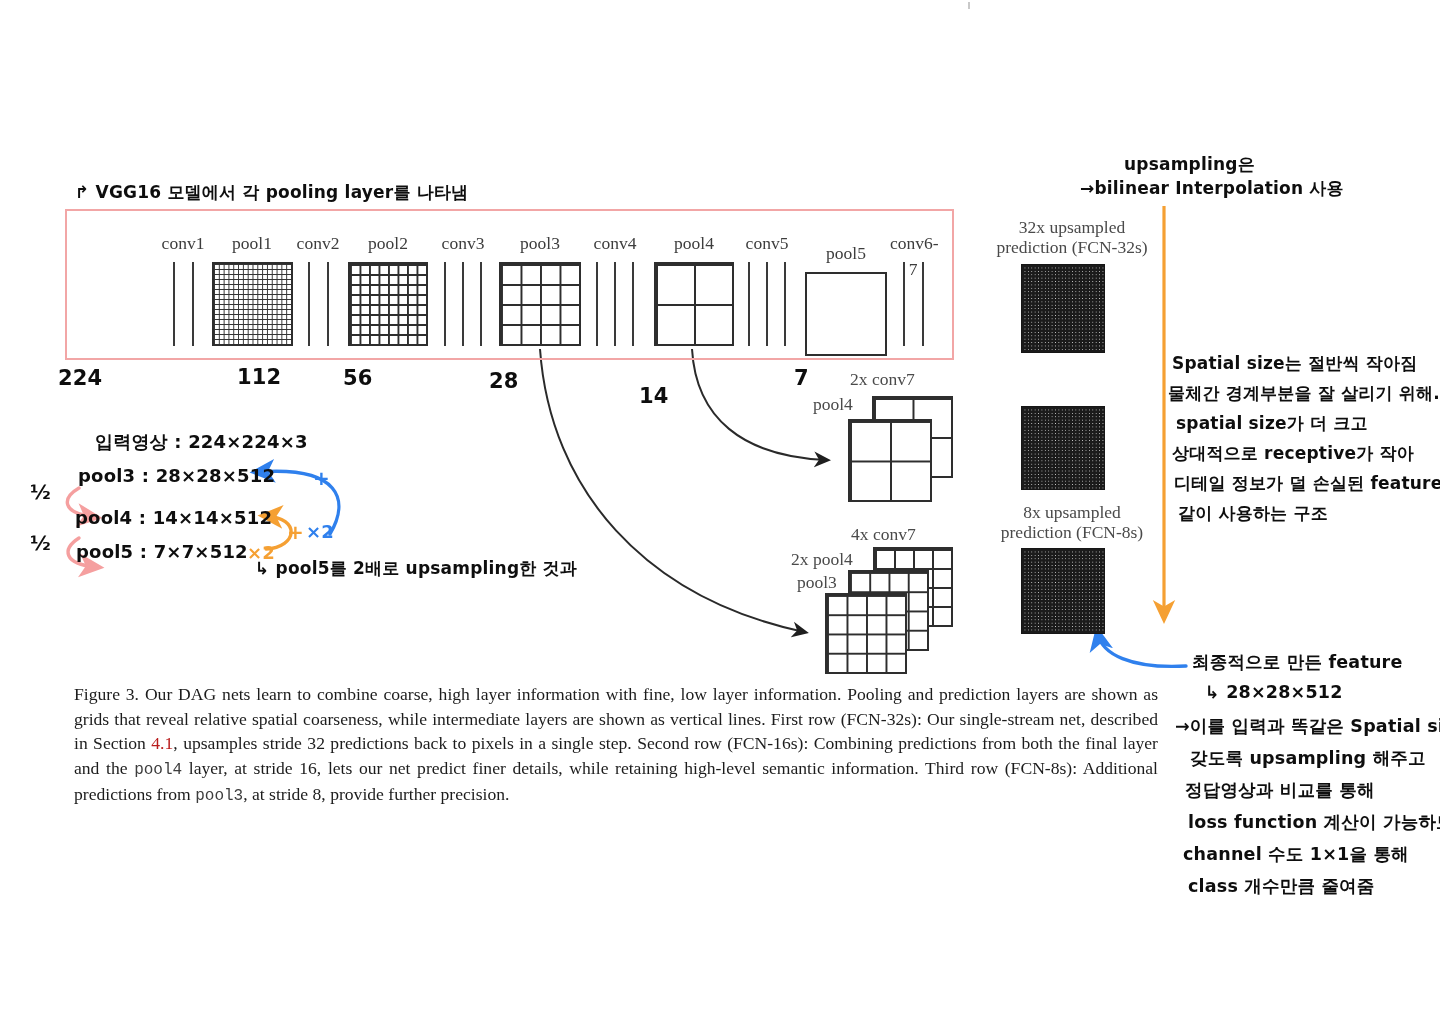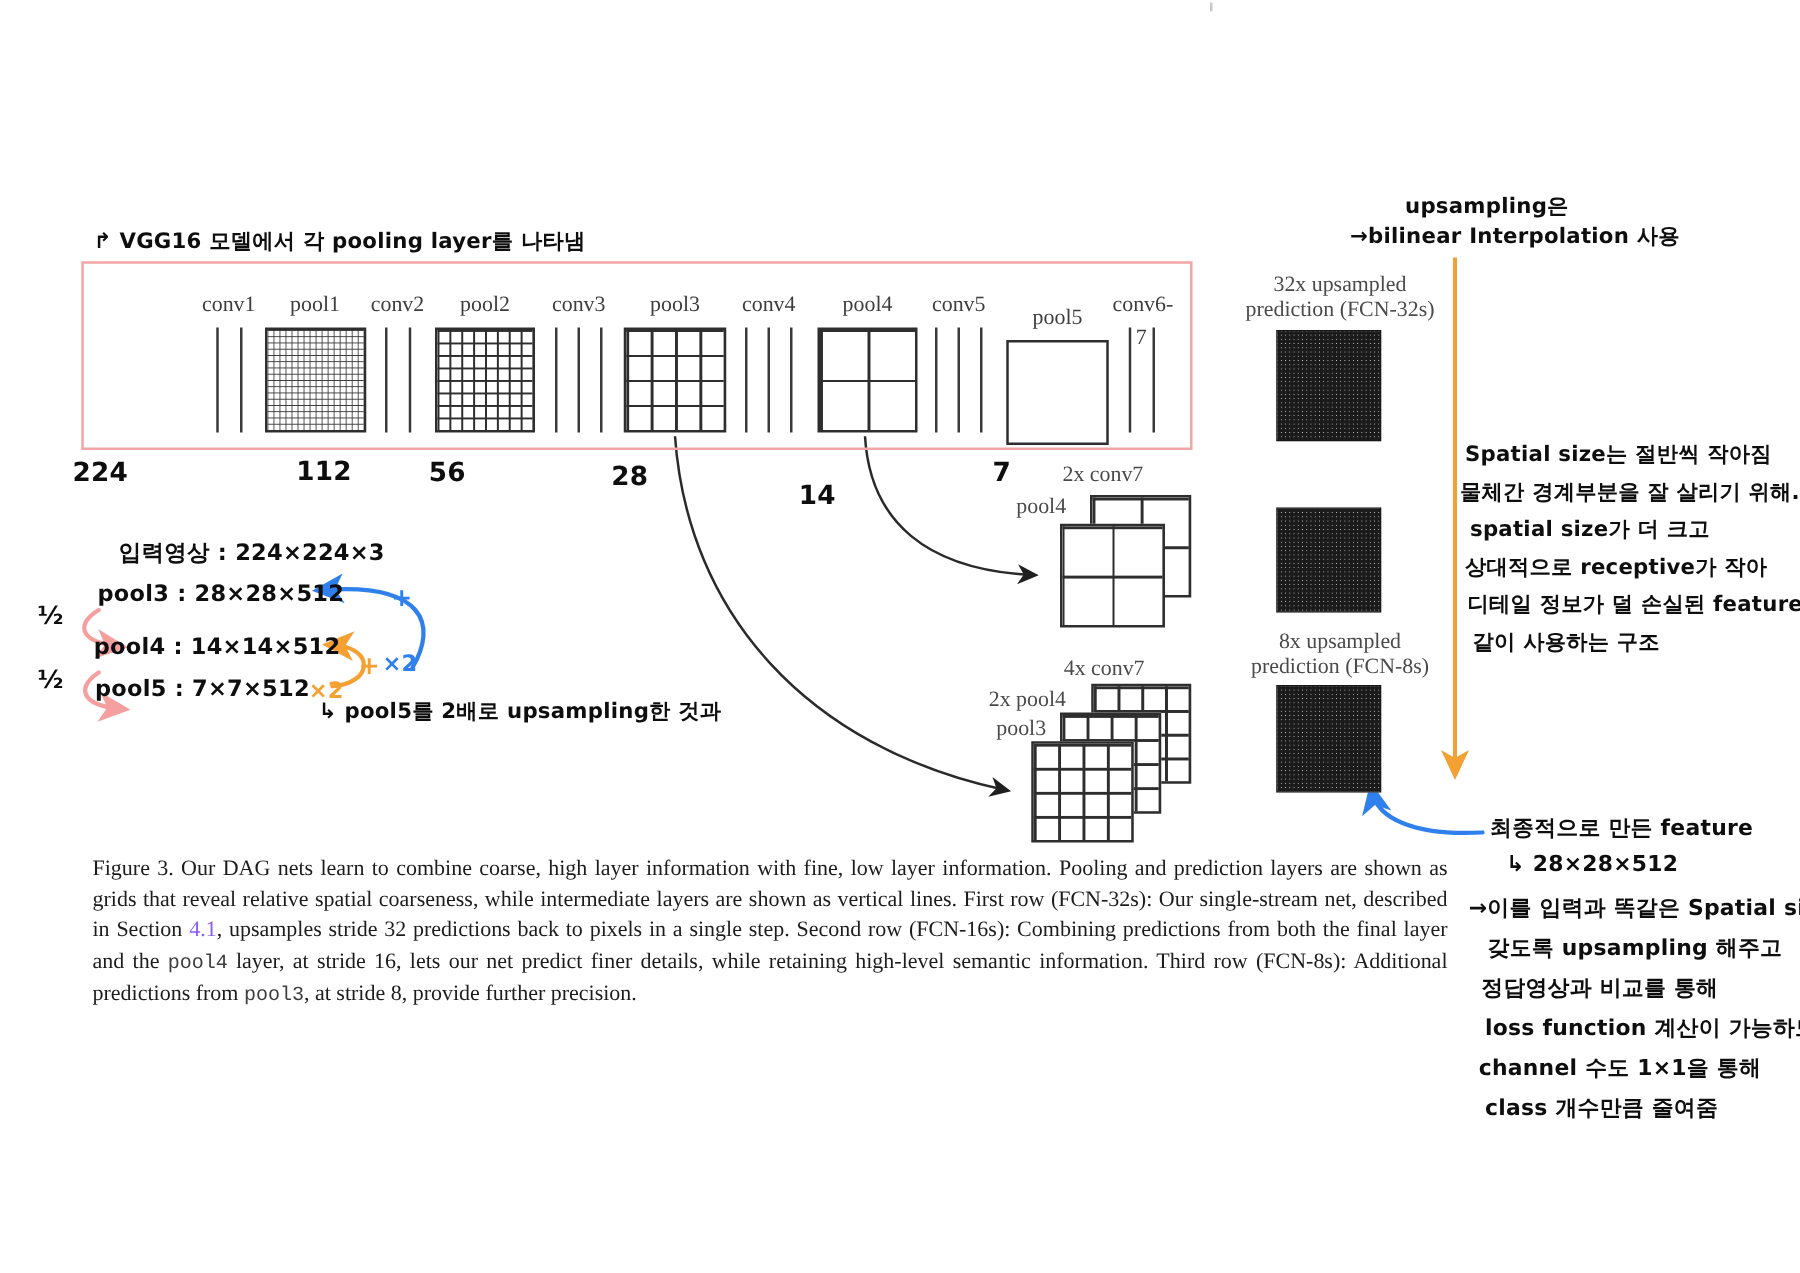--- a/index.html
+++ b/index.html
@@ -53,21 +53,21 @@
   .final-note div:nth-child(1){margin-left:17px;}
   .final-note div:nth-child(2){margin-left:30px;}
   .final-note div:nth-child(4){margin-left:15px;}
   .final-note div:nth-child(5){margin-left:10px;}
   .final-note div:nth-child(6){margin-left:13px;}
   .final-note div:nth-child(7){margin-left:8px;}
   .final-note div:nth-child(8){margin-left:13px;}
 
   
   .caption{left:74px;top:682px;width:1084px;font-family:"Liberation Serif",serif;font-size:17.6px;line-height:24.6px;color:#1c1c1c;text-align:justify;white-space:normal;}
-  .caption .ref{color:#8b5cf6;}
+  .caption .ref{color:#b91c1c;}
   .caption .code{font-family:"Liberation Mono",monospace;font-size:16px;color:#3d3d3d;}
 
   .tick{left:968px;top:2px;width:2px;height:7px;background:#c9c9c9;}
 </style>
 </head>
 <body>
 
 <div class="canvas">
 
   <svg class="overlay" viewBox="0 0 1440 1018">

